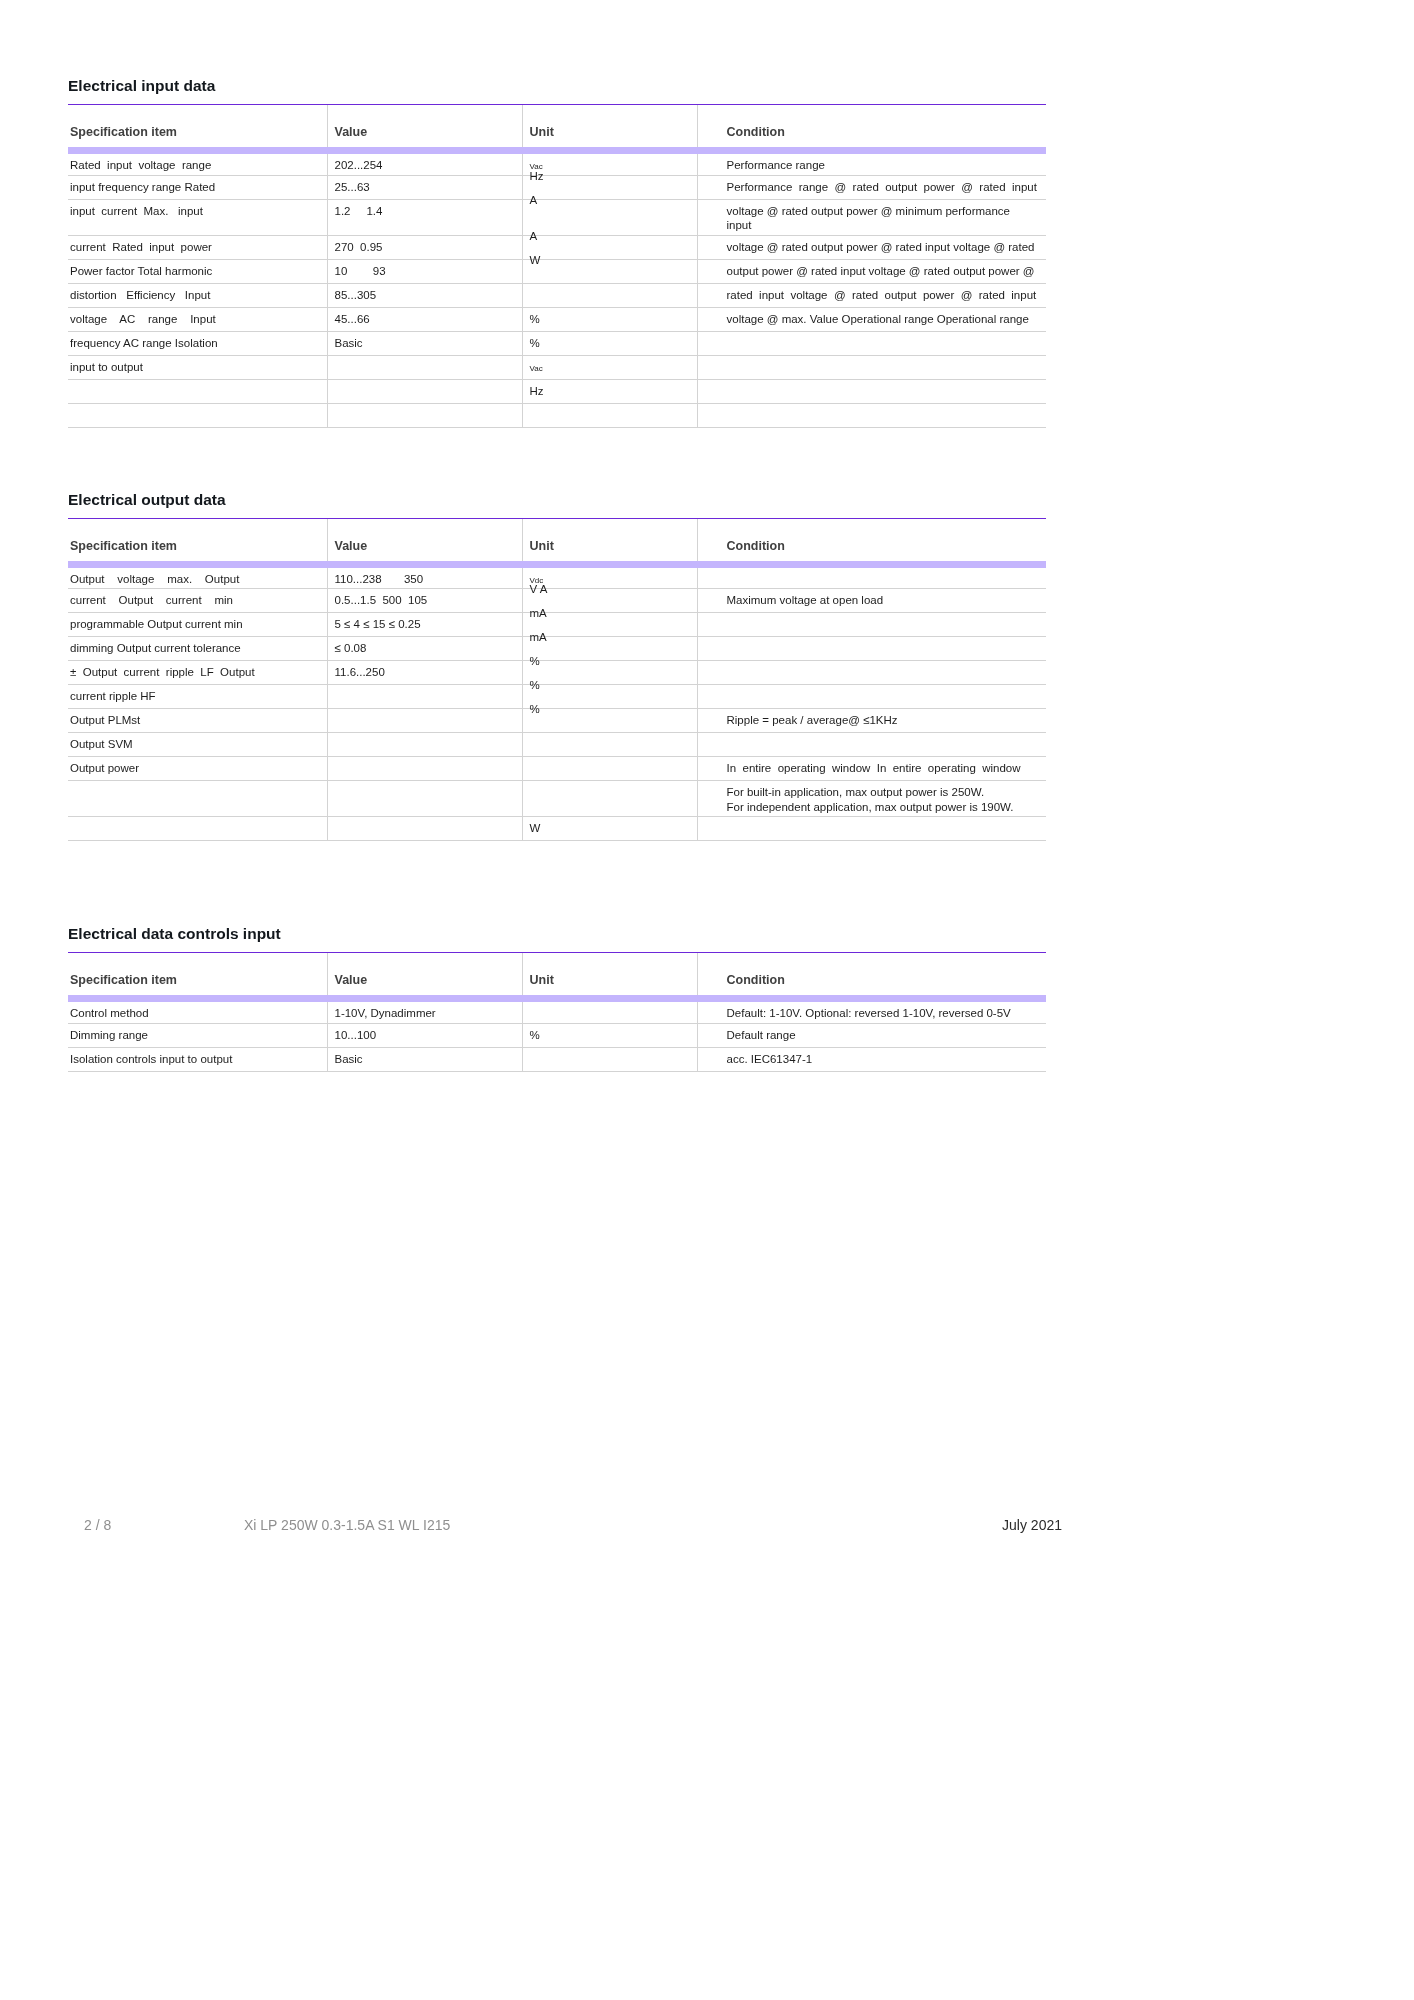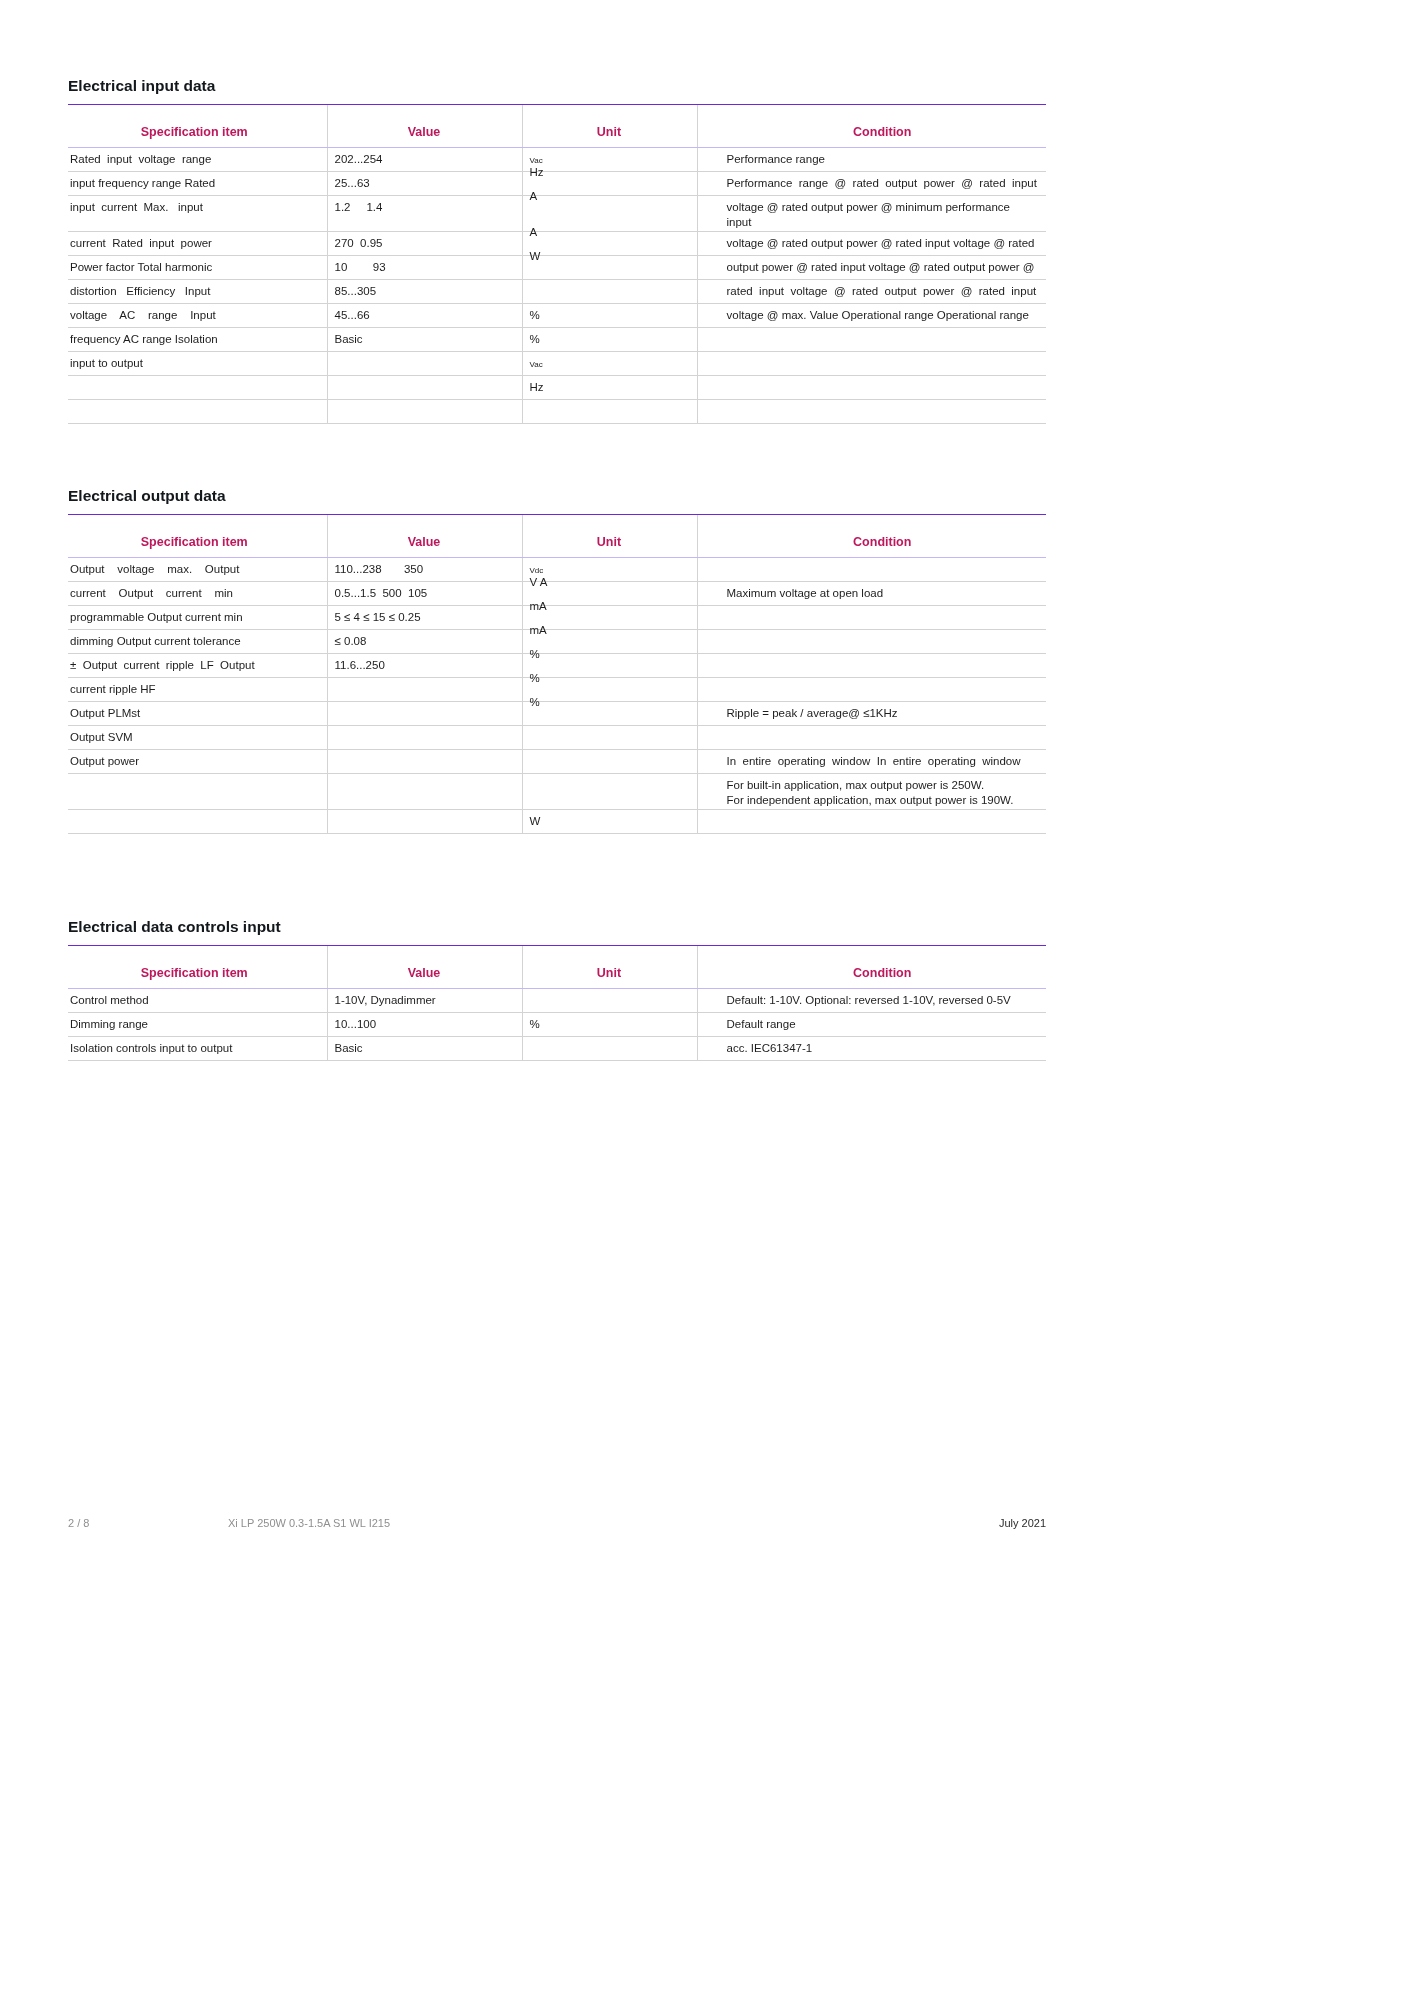--- a/index.html
+++ b/index.html
@@ -18,35 +18,35 @@
     padding-bottom:9px; border-bottom:1px solid #6d28d9;
   }
 
   table.spec-table { border-collapse:collapse; table-layout:fixed; width:978px; }
   .spec-table th:nth-child(1), .spec-table td:nth-child(1) { width:259px; }
   .spec-table th:nth-child(2), .spec-table td:nth-child(2) { width:195px; }
   .spec-table th:nth-child(3), .spec-table td:nth-child(3) { width:175px; }
   .spec-table th:nth-child(4), .spec-table td:nth-child(4) { width:349px;padding-left:29px; }
 
   .spec-table th {
-    text-align:center; font-size:12.5px; line-height:15px; font-weight:700; color:#be185d;
-    padding:20px 8px 7px 7px; border-bottom:1px solid #c4b5fd; white-space:pre-wrap;
+    text-align:left; font-size:12.5px; line-height:15px; font-weight:700; color:#404040;
+    padding:20px 8px 7px 7px; border-bottom:7px solid #c4b5fd; white-space:pre-wrap;
   }
   .spec-table td {
     font-size:11.5px; line-height:14.5px; color:#1d1d1d; vertical-align:top;
     padding:4px 8px 2px 7px; height:24px;
     border-bottom:1px solid #d3d3d3; white-space:pre-wrap;
   }
   .spec-table th:first-child, .spec-table td:first-child { padding-left:2px; }
   .spec-table th + th, .spec-table td + td { border-left:1px solid #d3d3d3; }
 
   .u-small { font-size:8px; line-height:10px; }
   .u-shift { position:relative; top:-11px; display:inline-block; }
 
-  .page-footer { position:absolute; left:68px; top:1517px; width:978px; height:16px; font-size:11px; }
+  .page-footer { position:absolute; left:84px; top:1517px; width:978px; height:16px; font-size:14px; }
   .page-footer .pagenum  { position:absolute; left:0;  color:#8f8f8f; }
   .page-footer .doctitle { position:absolute; left:160px; color:#8f8f8f; }
   .page-footer .date     { position:absolute; right:0; color:#2b2b2b; }
 </style>
 </head>
 <body>
 
 <div class="page">
   <div class="content">
 

